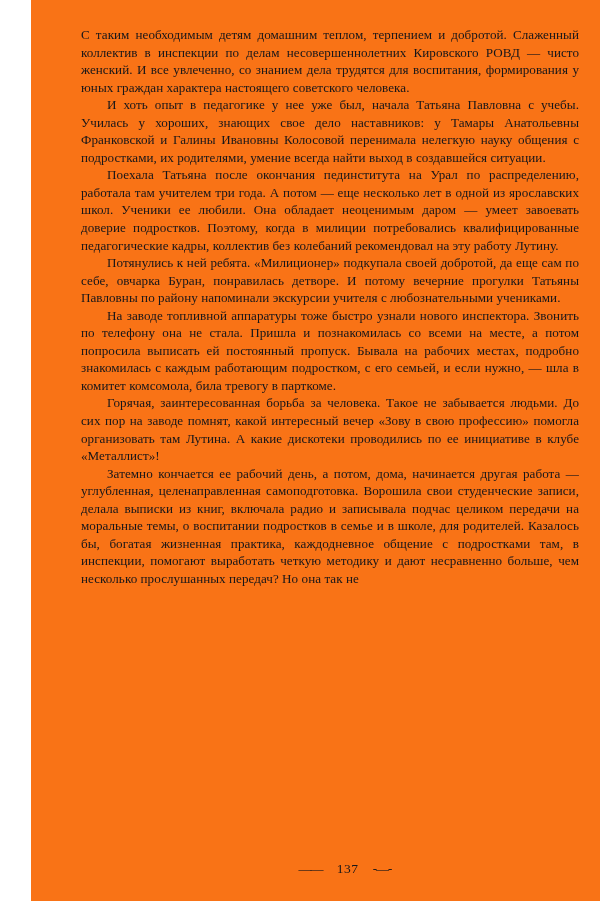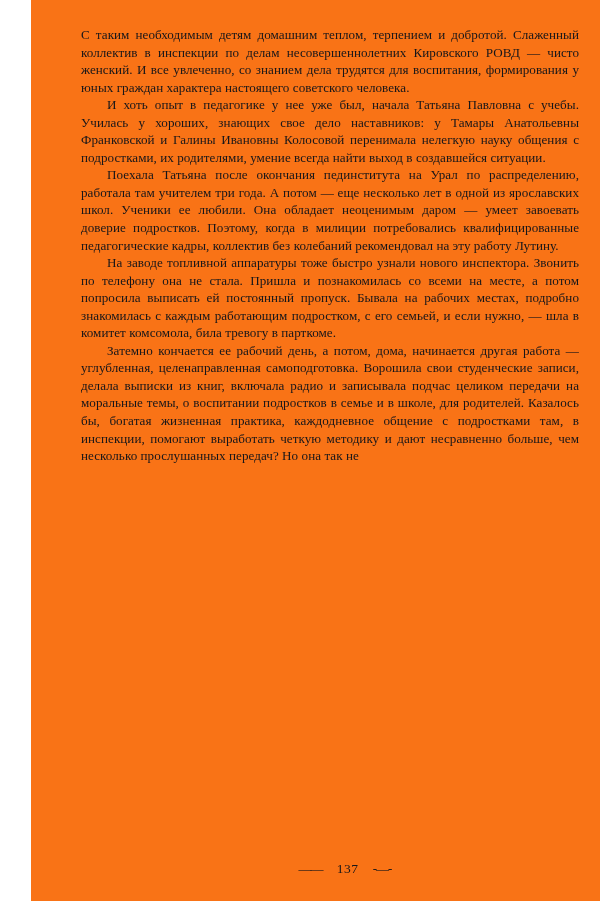--- a/index.html
+++ b/index.html
@@ -69,21 +69,23 @@
 </style>
 </head>
 <body>
 
 <div class="page">
 
   <div class="textblock">
     <p class="noindent">С таким необходимым детям домашним теплом, терпением и добротой. Слаженный коллектив в инспекции по делам несовершеннолетних Кировского РОВД — чисто женский. И все увлеченно, со знанием дела трудятся для воспитания, формирования у юных граждан характера настоящего советского человека.</p>
     <p>И хоть опыт в педагогике у нее уже был, начала Татьяна Павловна с учебы. Училась у хороших, знающих свое дело наставников: у Тамары Анатольевны   Франковской и Галины Ивановны Колосовой перенимала нелегкую науку  общения  с подростками, их родителями, умение всегда найти выход в создавшейся ситуации.</p>
     <p>Поехала Татьяна после окончания пединститута на Урал по распределению, работала там учителем три года. А потом — еще несколько лет в одной из ярославских школ. Ученики ее любили. Она обладает неоценимым даром — умеет завоевать доверие подростков. Поэтому, когда в милиции потребовались квалифицированные педагогические кадры, коллектив без колебаний рекомендовал на эту работу Лутину.</p>
+    <p>Потянулись к ней ребята. «Милиционер» подкупала  своей добротой, да еще сам по себе, овчарка Буран, понравилась детворе. И потому вечерние прогулки Татьяны Павловны   по району напоминали экскурсии учителя с любознательными учениками.</p>
     <p>На заводе топливной аппаратуры тоже быстро узнали нового инспектора. Звонить по телефону она не стала. Пришла и познакомилась со всеми на месте, а потом попросила выписать ей постоянный пропуск. Бывала на рабочих местах, подробно знакомилась с каждым работающим подростком, с его семьей, и если нужно, — шла в комитет комсомола, била тревогу в парткоме.</p>
+    <p>Горячая, заинтересованная борьба за человека.  Такое  не забывается людьми. До сих пор на заводе помнят, какой интересный вечер «Зову в свою профессию» помогла организовать там Лутина. А какие дискотеки проводились по ее инициативе в клубе «Металлист»!</p>
     <p>Затемно кончается ее рабочий  день, а потом, дома, начинается другая работа — углубленная, целенаправленная самоподготовка. Ворошила свои студенческие записи, делала  выписки из книг, включала радио и записывала подчас целиком передачи на моральные темы, о воспитании подростков в семье и в школе, для родителей. Казалось бы, богатая жизненная практика, каждодневное общение с подростками там, в инспекции, помогают выработать четкую методику и дают несравненно больше, чем несколько прослушанных передач? Но она так не</p>
   </div>
 
   <div class="footer">
     <span class="rule-left">——</span>
     <span class="pageno">137</span>
     <span class="rule-right">-—-</span>
   </div>
 
 </div>

